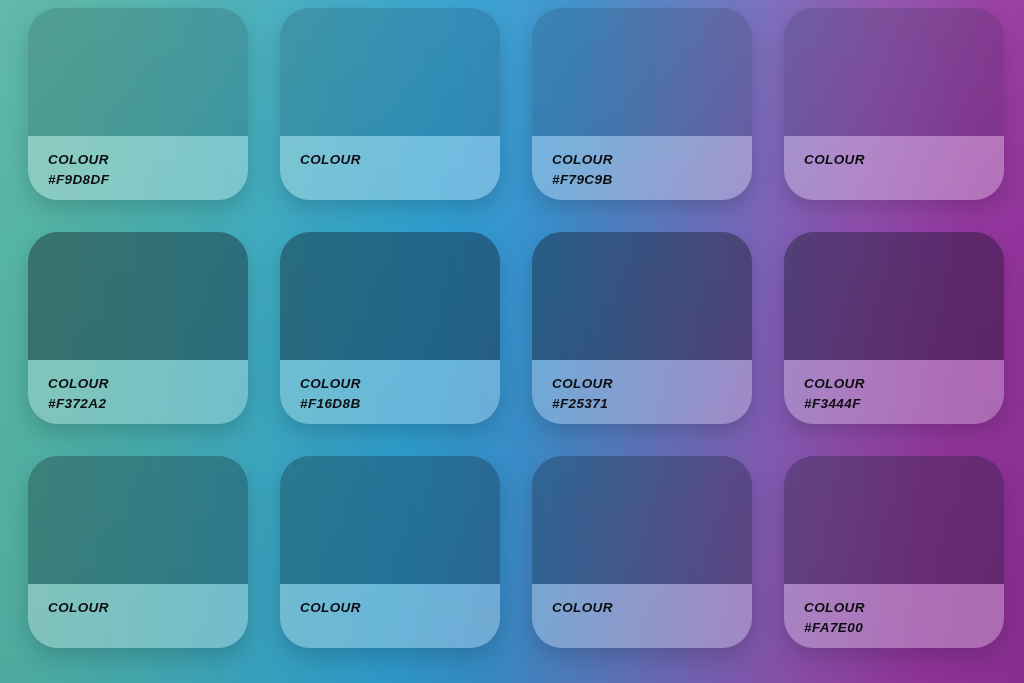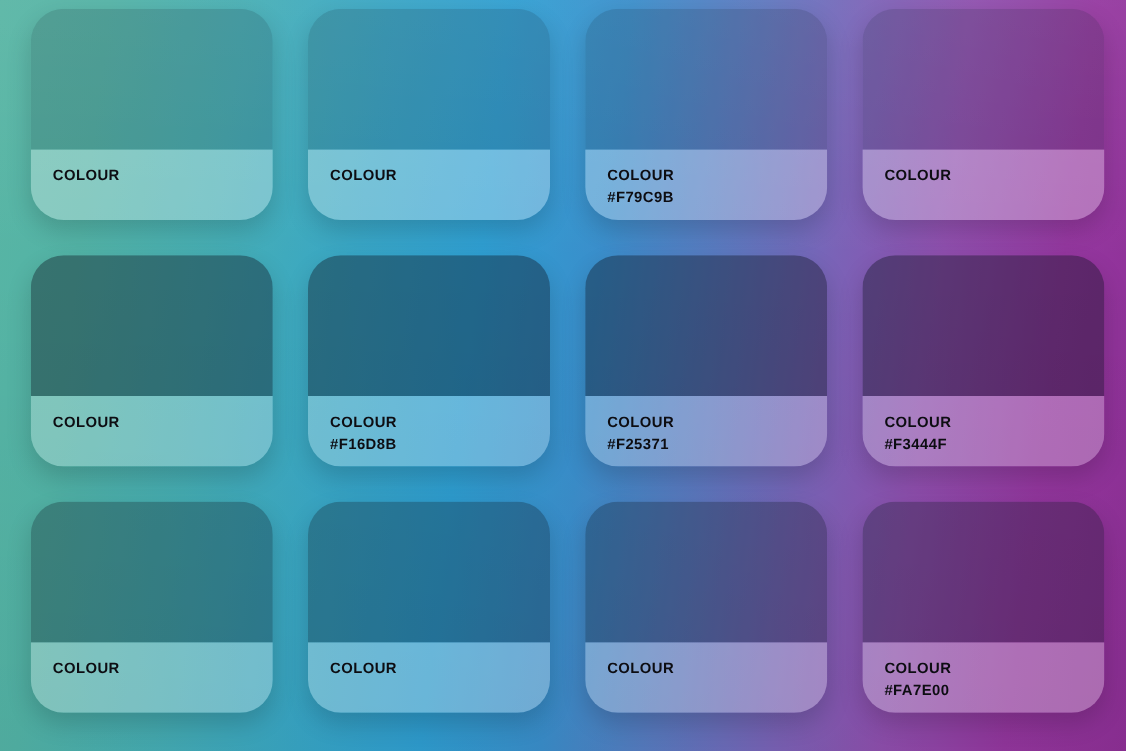--- a/index.html
+++ b/index.html
@@ -62,20 +62,21 @@
     position:absolute;
     left:0; right:0; top:0;
     height:128px;
   }
   
   .swatch-label-strip {
     position:absolute;
     left:0; right:0; top:128px; bottom:0;
     background:rgba(255,255,255,0.30);
     padding:14px 20px 2px 20px;
+    font-style:italic;
   }
 
   
   .row-1 .swatch-area { background:rgba(20,28,40,0.17); }
   .row-2 .swatch-area { background:rgba(12,18,30,0.40); }
   .row-3 .swatch-area { background:rgba(14,22,34,0.30); }
 
   .row-1 .swatch-label-strip { background:rgba(255,255,255,0.30); }
   .row-2 .swatch-label-strip { background:rgba(255,255,255,0.27); }
   .row-3 .swatch-label-strip { background:rgba(255,255,255,0.29); }
@@ -103,20 +104,21 @@
 <div id="palette-board">
 
   <div id="board-background"></div>
 
   <div id="card-grid">
 
     <div class="swatch-card row-1">
       <div class="swatch-area"></div>
       <div class="swatch-label-strip">
         <div class="swatch-caption">COLOUR</div>
+        <div class="swatch-hex">#F9D8DF</div>
       </div>
     </div>
 
     <div class="swatch-card row-1">
       <div class="swatch-area"></div>
       <div class="swatch-label-strip">
         <div class="swatch-caption">COLOUR</div>
       </div>
     </div>
 
@@ -132,20 +134,21 @@
       <div class="swatch-area"></div>
       <div class="swatch-label-strip">
         <div class="swatch-caption">COLOUR</div>
       </div>
     </div>
 
     <div class="swatch-card row-2">
       <div class="swatch-area"></div>
       <div class="swatch-label-strip">
         <div class="swatch-caption">COLOUR</div>
+        <div class="swatch-hex">#F372A2</div>
       </div>
     </div>
 
     <div class="swatch-card row-2">
       <div class="swatch-area"></div>
       <div class="swatch-label-strip">
         <div class="swatch-caption">COLOUR</div>
         <div class="swatch-hex">#F16D8B</div>
       </div>
     </div>

